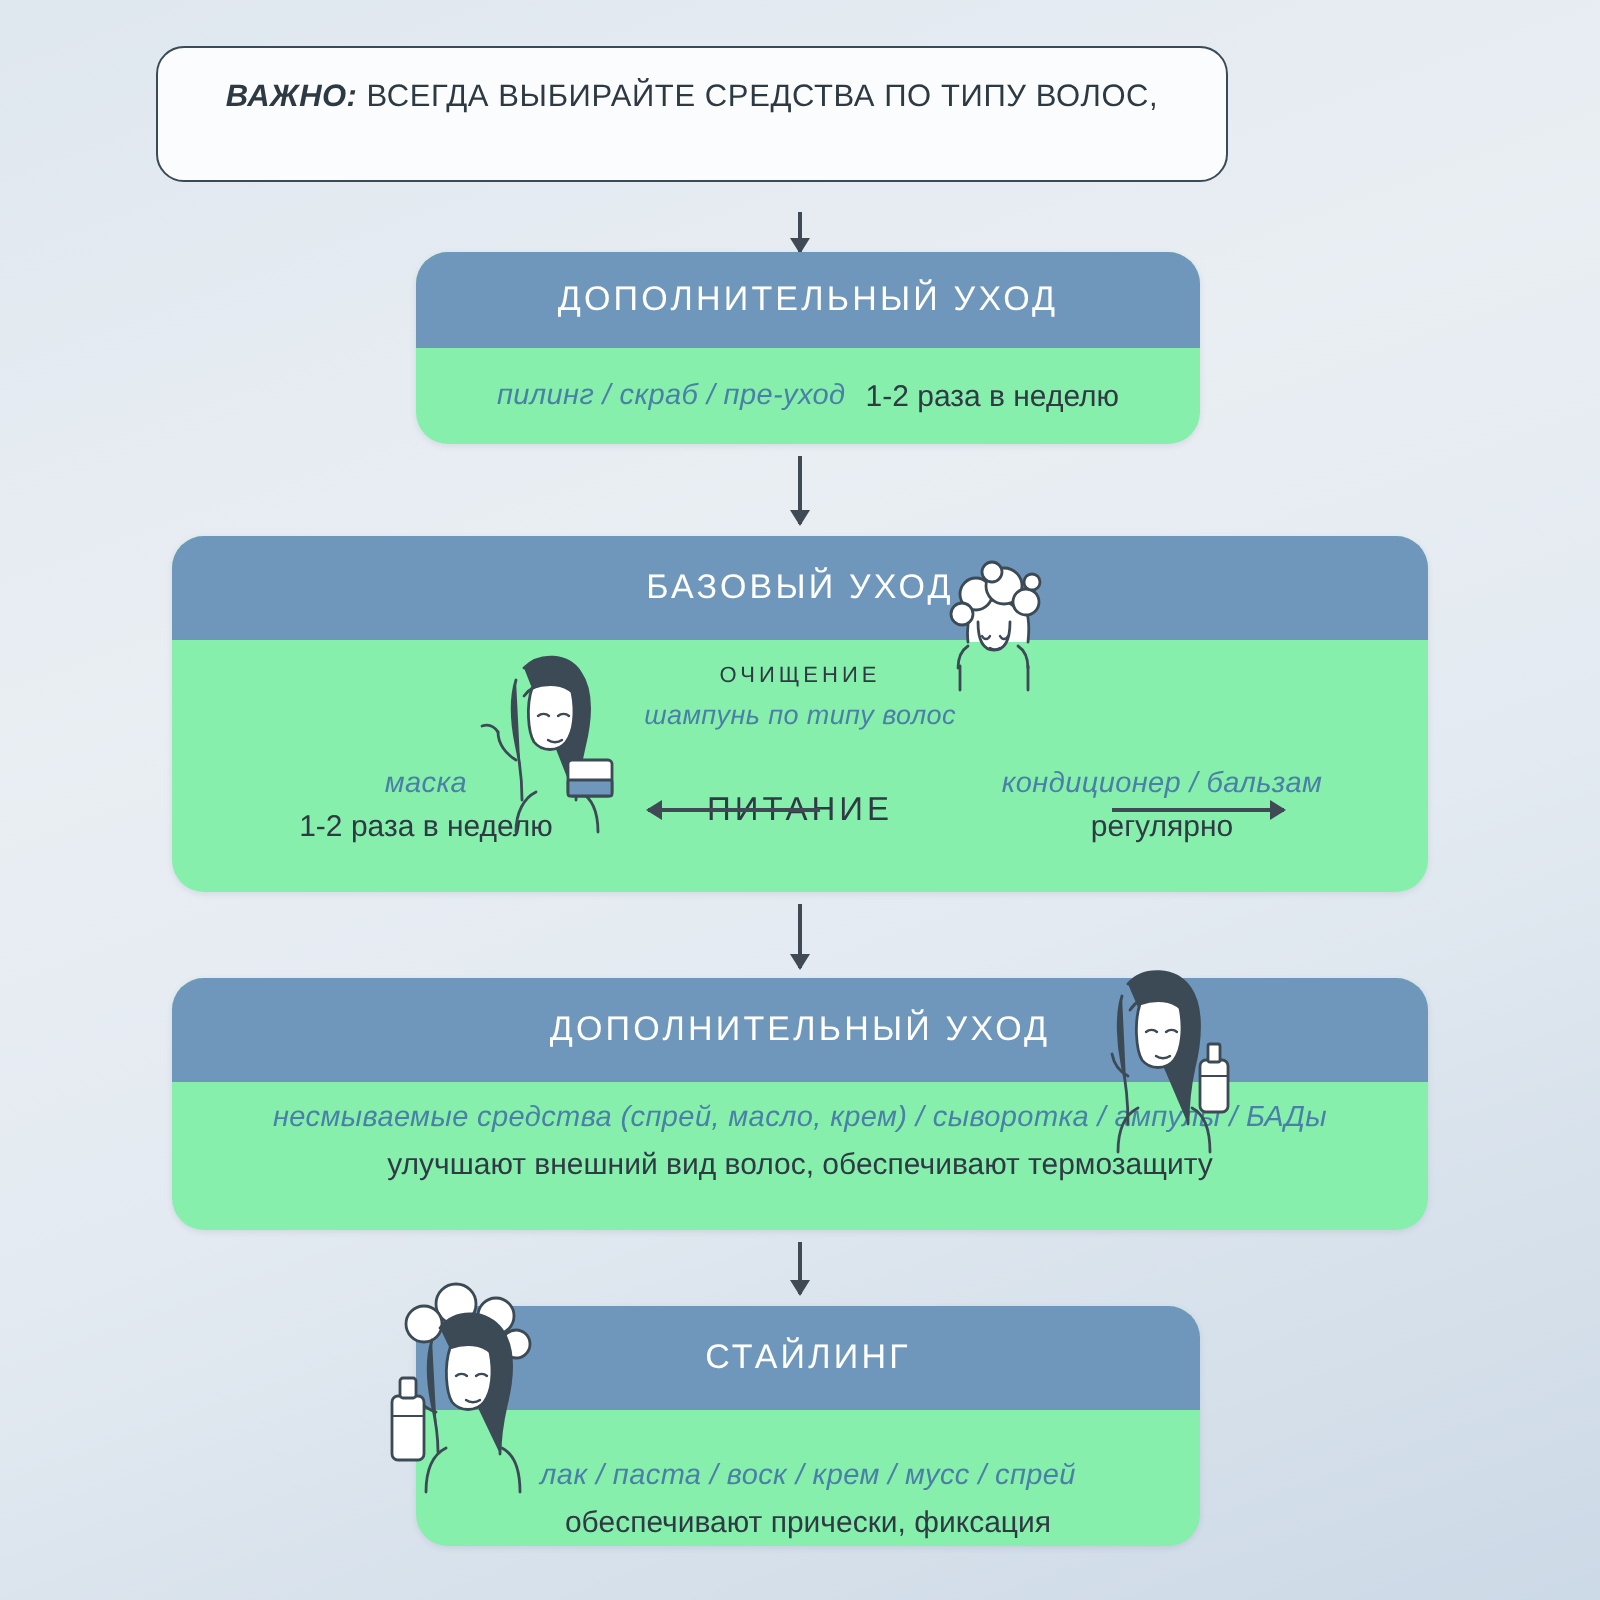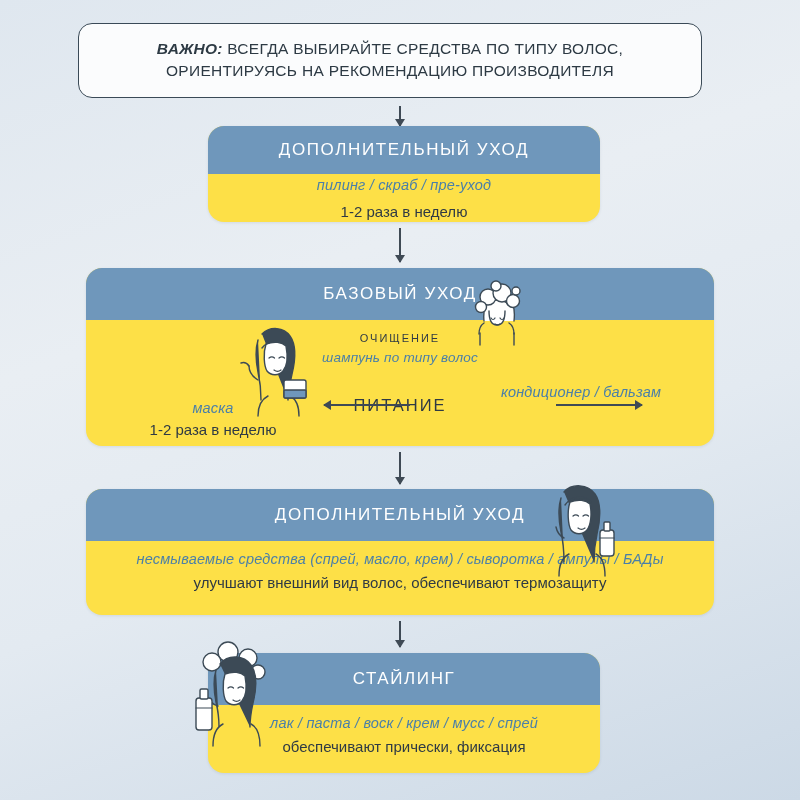--- a/index.html
+++ b/index.html
@@ -17,61 +17,60 @@
   .stage {
     position: absolute;
     inset: 0;
   }
 
   
   .note {
     position: absolute;
     left: 78px;
     top: 23px;
-    width: 624px;
+    width: 536px;
     box-sizing: border-box;
     background: #fbfcfd;
     border: 1.5px solid #3a4a57;
     border-radius: 14px;
-    padding: 14px 20px 15px 20px;
+    padding: 14px 20px 30px 20px;
     text-align: center;
     line-height: 1.42;
     font-size: 15.5px;
     color: #2d3a44;
     letter-spacing: 0.3px;
   }
   .note b {
     font-style: italic;
     font-weight: bold;
     letter-spacing: 0.2px;
   }
 
   
   .card {
     position: absolute;
     box-sizing: border-box;
-    background: #fde047;
+    background: #86efac;
     border-radius: 16px;
     box-shadow: 0 1px 3px rgba(40,60,80,0.10);
     overflow: hidden;
   }
   .card-head {
     background: #6f97bb;
     color: #ffffff;
     text-align: center;
     font-size: 17px;
     letter-spacing: 1.6px;
     display: flex;
     align-items: center;
     justify-content: center;
   }
   .card-body {
     text-align: center;
     color: #2f3a44;
-    flex-direction: column;
   }
   .sub-blue {
     color: #4a7fa8;
     font-style: italic;
     font-size: 14.5px;
     letter-spacing: 0.2px;
   }
   .plain {
     color: #2f3a44;
     font-size: 15px;
@@ -134,21 +133,20 @@
     font-size: 16.5px;
     letter-spacing: 2px;
     color: #2f3a44;
   }
   .base-left {
     position: absolute;
     left: 22px;
     top: 64px;
     width: 210px;
     text-align: center;
-    margin-top: 16px;
   }
   .base-right {
     position: absolute;
     right: 18px;
     top: 64px;
     width: 230px;
     text-align: center;
   }
   .base-left .plain, .base-right .plain { margin-top: 5px; }
 
@@ -187,37 +185,36 @@
     padding-top: 10px;
   }
   #card-extra-bottom .sub-blue { display: block; }
   #card-extra-bottom .plain { display: block; margin-top: 7px; }
 
   
   #card-styling { left: 208px; top: 653px; width: 392px; height: 120px; }
   #card-styling .card-head { height: 52px; }
   #card-styling .card-body {
     height: 68px;
-    padding-top: 10px;
+    padding-top: 25px;
   }
   #card-styling .sub-blue { display: block; }
   #card-styling .plain { display: block; margin-top: 7px; }
 
   
   .illo { position: absolute; }
   .illo svg { display: block; }
 </style>
 </head>
 <body>
 
 <div class="stage">
 
   <div class="note">
     <span><b>ВАЖНО:</b><span> ВСЕГДА ВЫБИРАЙТЕ СРЕДСТВА ПО ТИПУ ВОЛОС,</span></span><br>
-    <span>ОРИЕНТИРУЯСЬ НА РЕКОМЕНДАЦИЮ ПРОИЗВОДИТЕЛЯ</span>
   </div>
 
   <div class="arrow" style="left:399px; top:106px; height:20px;"></div>
 
   <div class="card" id="card-extra-top">
     <div class="card-head">ДОПОЛНИТЕЛЬНЫЙ УХОД</div>
     <div class="card-body">
       <span class="sub-blue">пилинг / скраб / пре-уход</span>
       <span class="plain">1-2 раза в неделю</span>
     </div>
@@ -232,20 +229,21 @@
         <div class="t1">ОЧИЩЕНИЕ</div>
         <div class="t2 sub-blue">шампунь по типу волос</div>
       </div>
       <div class="base-nutri">ПИТАНИЕ</div>
       <div class="base-left">
         <div class="sub-blue">маска</div>
         <div class="plain">1-2 раза в неделю</div>
       </div>
       <div class="base-right">
         <div class="sub-blue">кондиционер / бальзам</div>
+        <div class="plain">регулярно</div>
       </div>
       <div class="hline left"></div>
       <div class="hline right"></div>
     </div>
   </div>
 
   <div class="arrow" style="left:399px; top:452px; height:32px;"></div>
 
   <div class="card" id="card-extra-bottom">
     <div class="card-head">ДОПОЛНИТЕЛЬНЫЙ УХОД</div>

